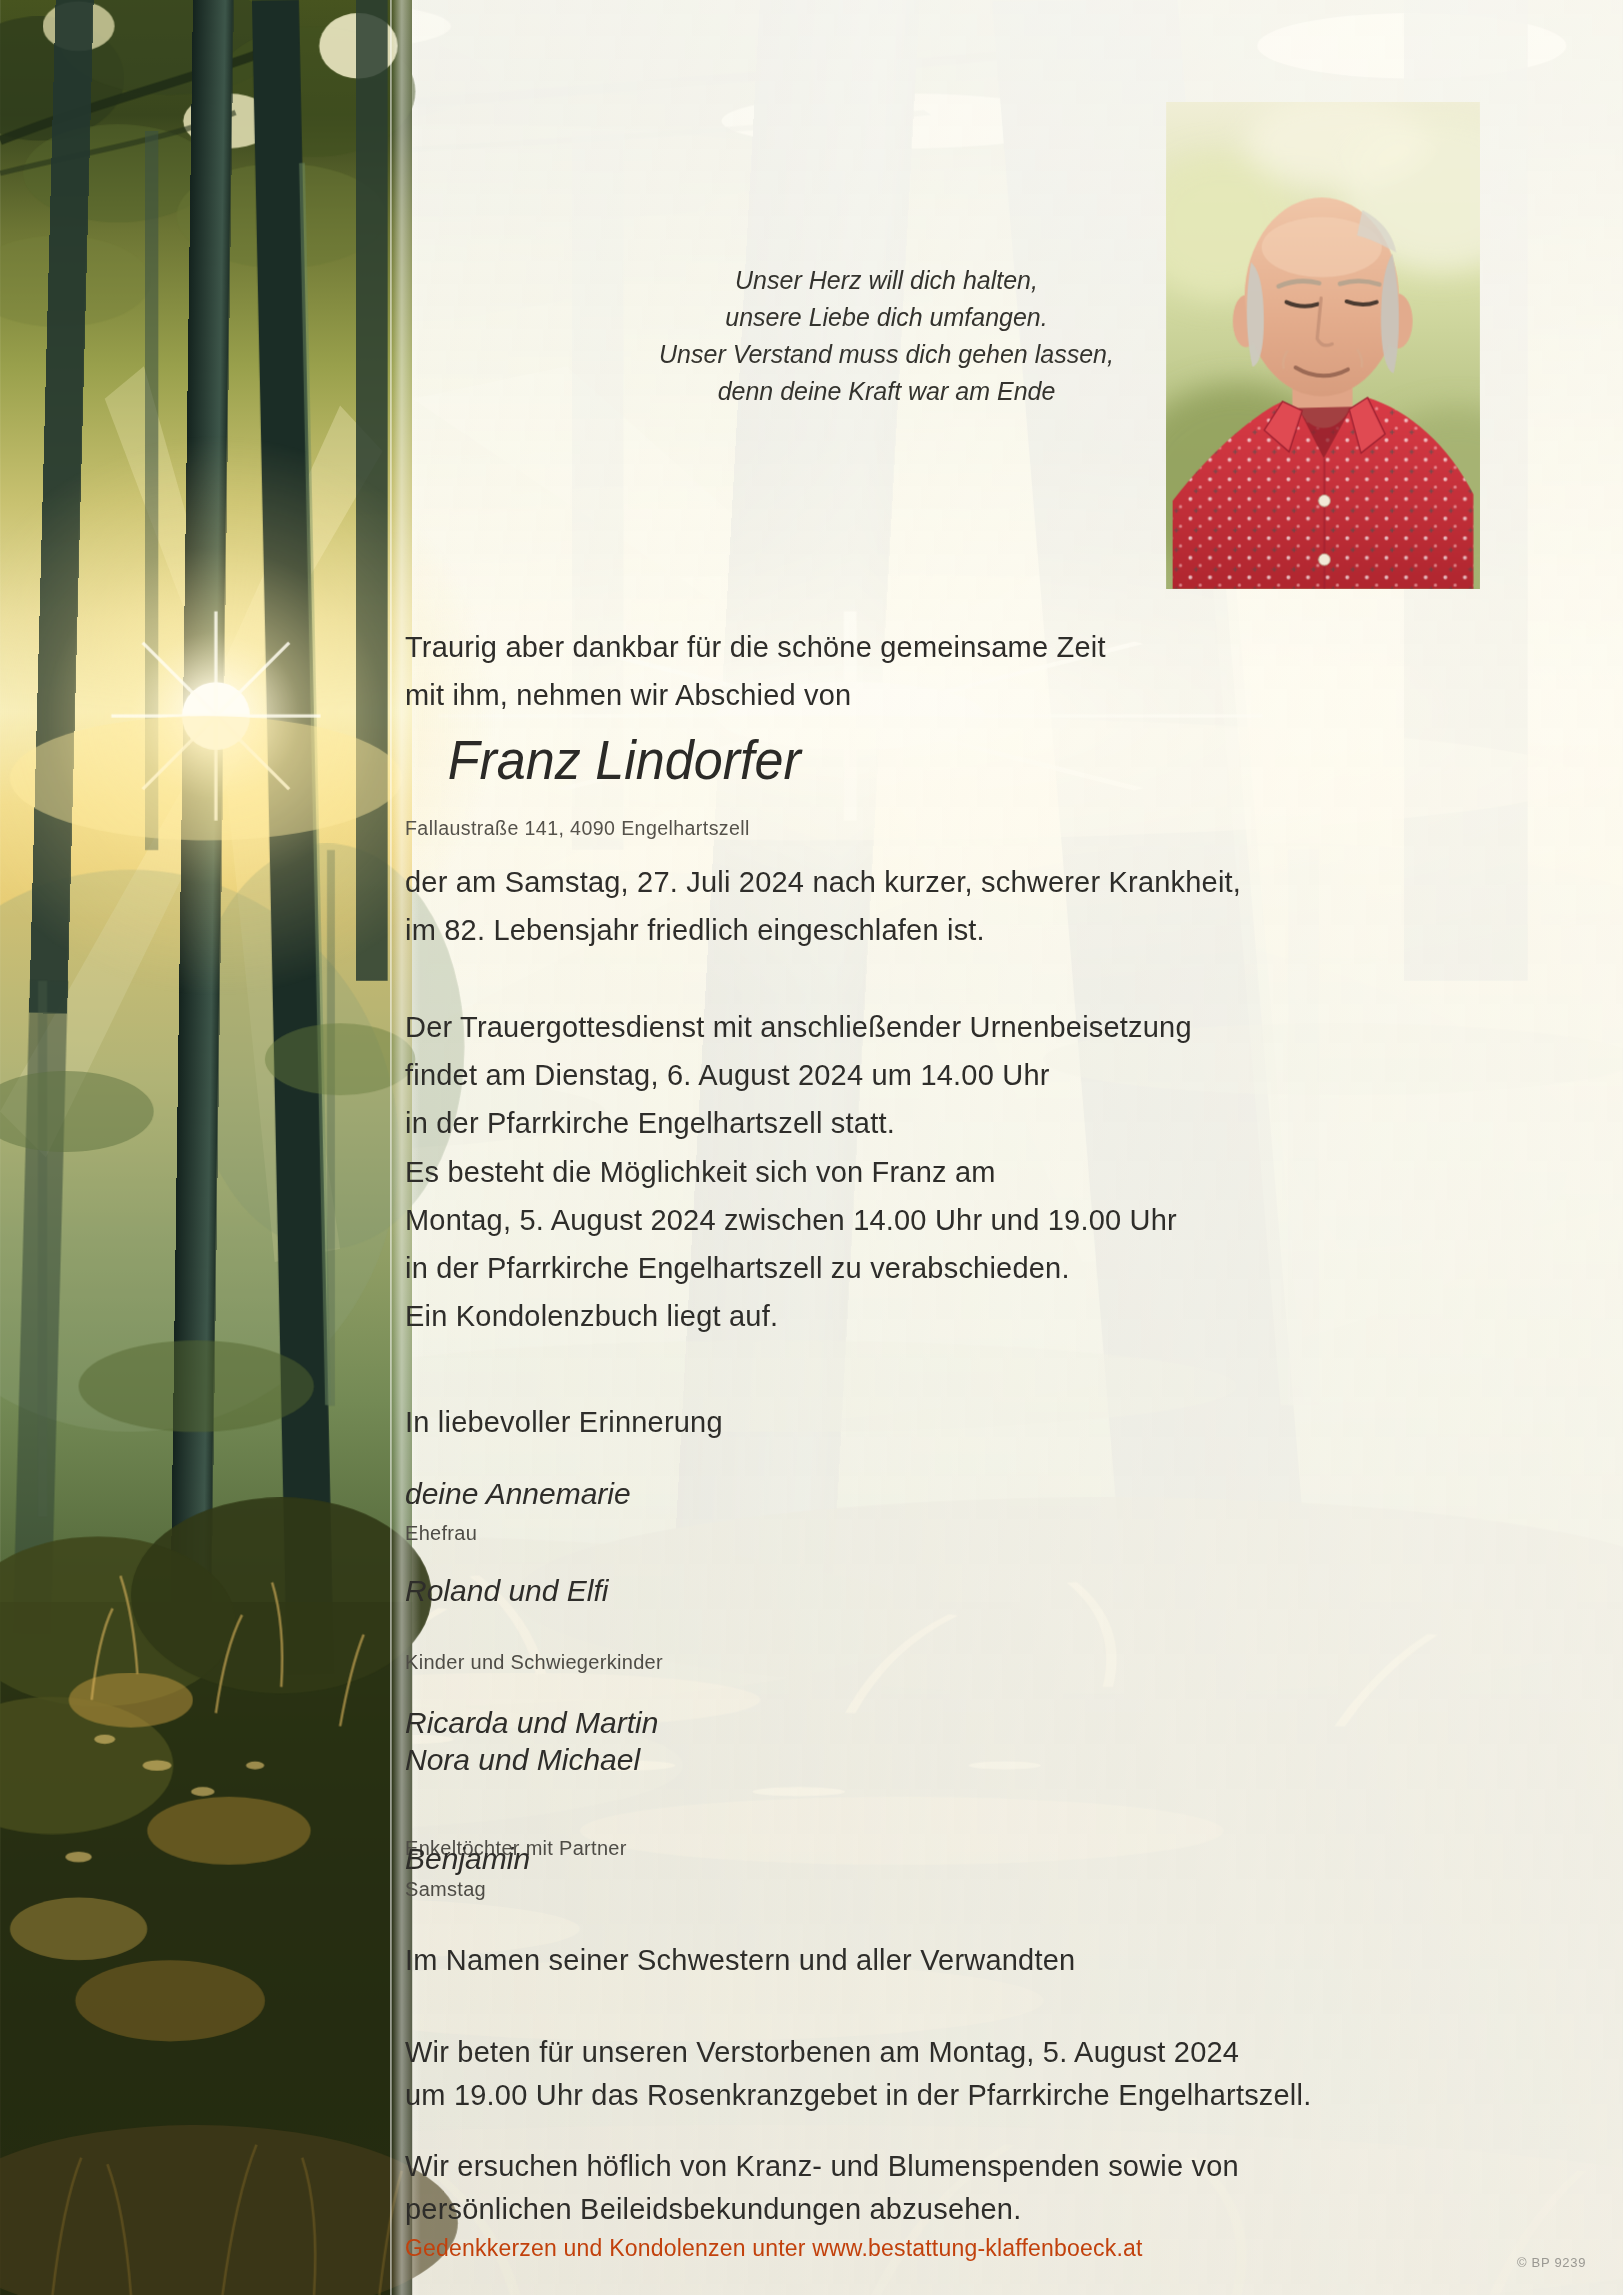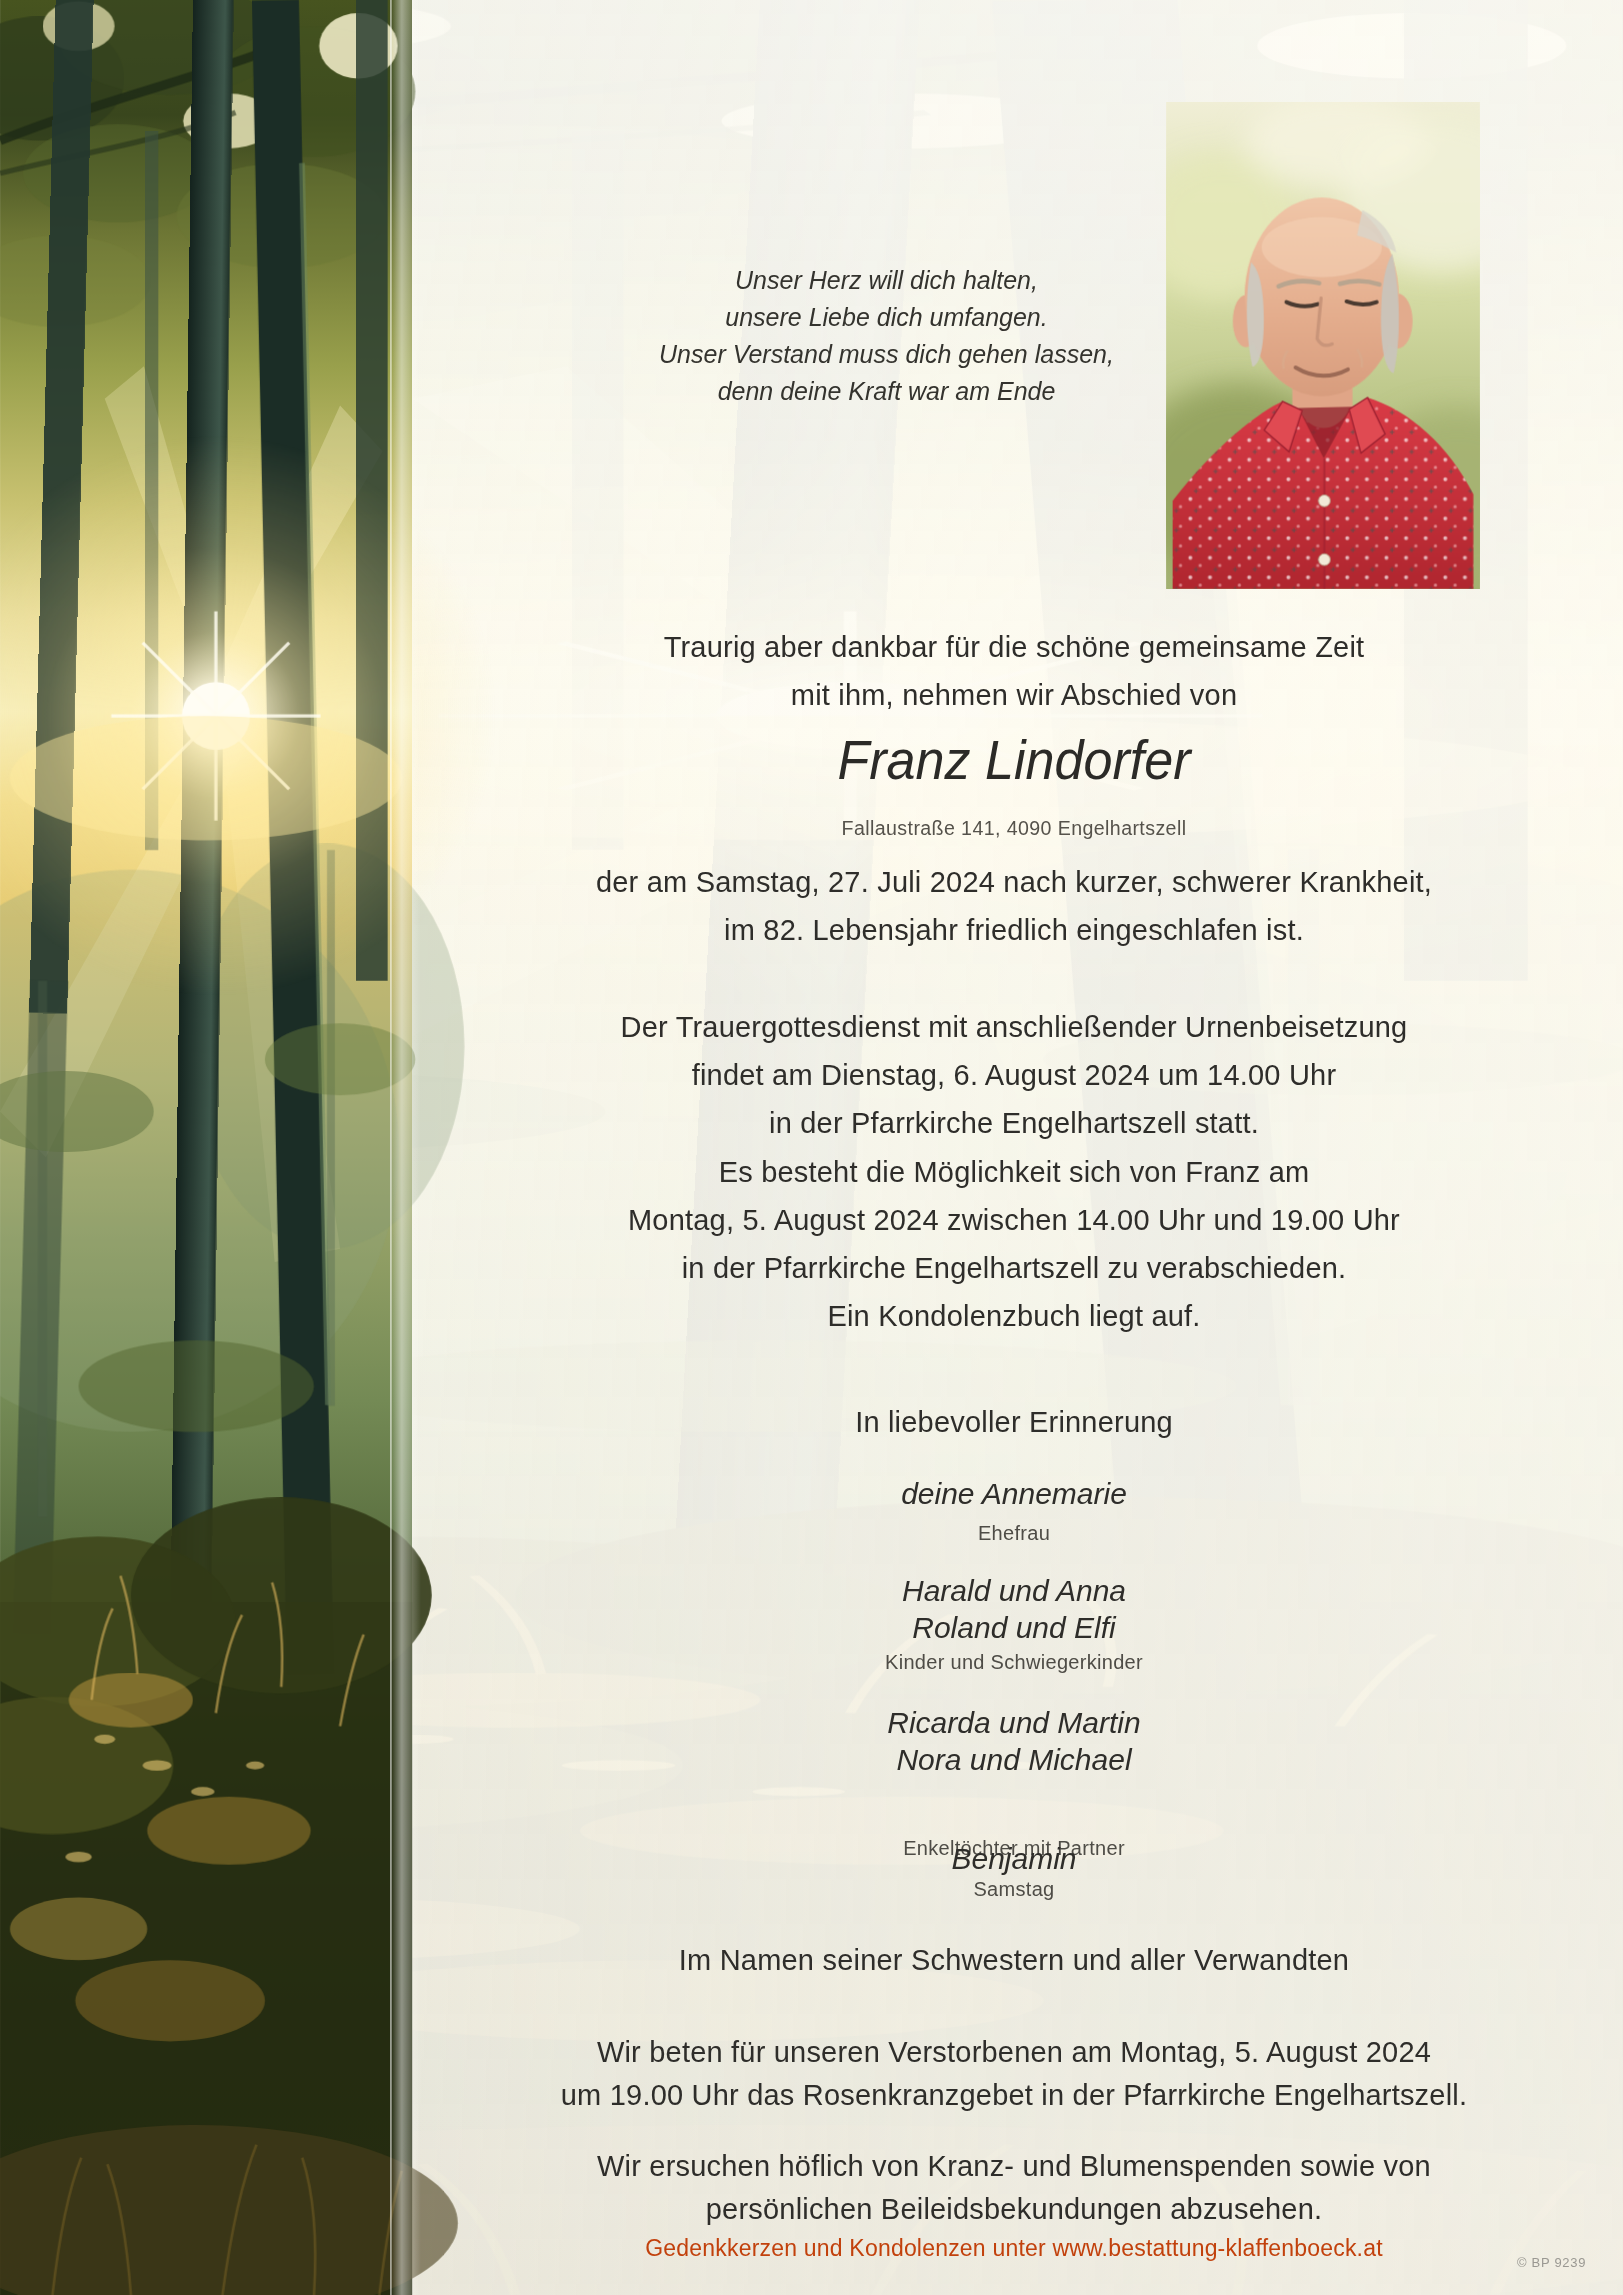--- a/index.html
+++ b/index.html
@@ -6,21 +6,21 @@
   body{
     width:1623px;height:2295px;position:relative;overflow:hidden;
     background:#fbf9f1;
     font-family:"Liberation Sans", sans-serif;
     font-weight:300;
     -webkit-font-smoothing:antialiased;
   }
   .abs{position:absolute;}
   .bg{left:0;top:0;width:1623px;height:2295px;z-index:0;}
   .content{z-index:2;}
-  .center-col{left:405px;width:1218px;text-align:center;}
+  .center-col{left:405px;width:1218px;}
   .poem-col{left:419px;width:935px;text-align:center;}
   .line{white-space:nowrap;}
   .poem-text{font-style:italic;font-size:25px;line-height:37px;color:#34332e;}
   .body-text{font-size:29px;line-height:48px;color:#2e2d2a;letter-spacing:0.2px;}
   .name-title{font-style:italic;font-size:56px;color:#2b2a27;transform:scaleX(.93);transform-origin:center;}
   .address{font-size:19.6px;color:#55524b;letter-spacing:0.4px;}
   .names{font-style:italic;font-size:30px;line-height:37px;color:#2e2d2a;}
   .relation{font-size:20px;color:#4e4c46;letter-spacing:0.3px;}
   .small-note{font-size:23px;color:#c2410c;letter-spacing:0.2px;}
   .credit{font-size:13px;color:#9a9892;letter-spacing:0.7px;}
@@ -292,21 +292,20 @@
 </div>
 
 <div class="abs content center-col" style="top:1475px">
   <div class="line names">deine Annemarie</div>
 </div>
 <div class="abs content center-col" style="top:1522px">
   <div class="line relation">Ehefrau</div>
 </div>
 
 <div class="abs content center-col" style="top:1572px">
-  <div class="line names">Harald und Anna</div>
   <div class="line names">Roland und Elfi</div>
 </div>
 <div class="abs content center-col" style="top:1651px">
   <div class="line relation">Kinder und Schwiegerkinder</div>
 </div>
 
 <div class="abs content center-col" style="top:1704px">
   <div class="line names">Ricarda und Martin</div>
   <div class="line names">Nora und Michael</div>
 </div>

